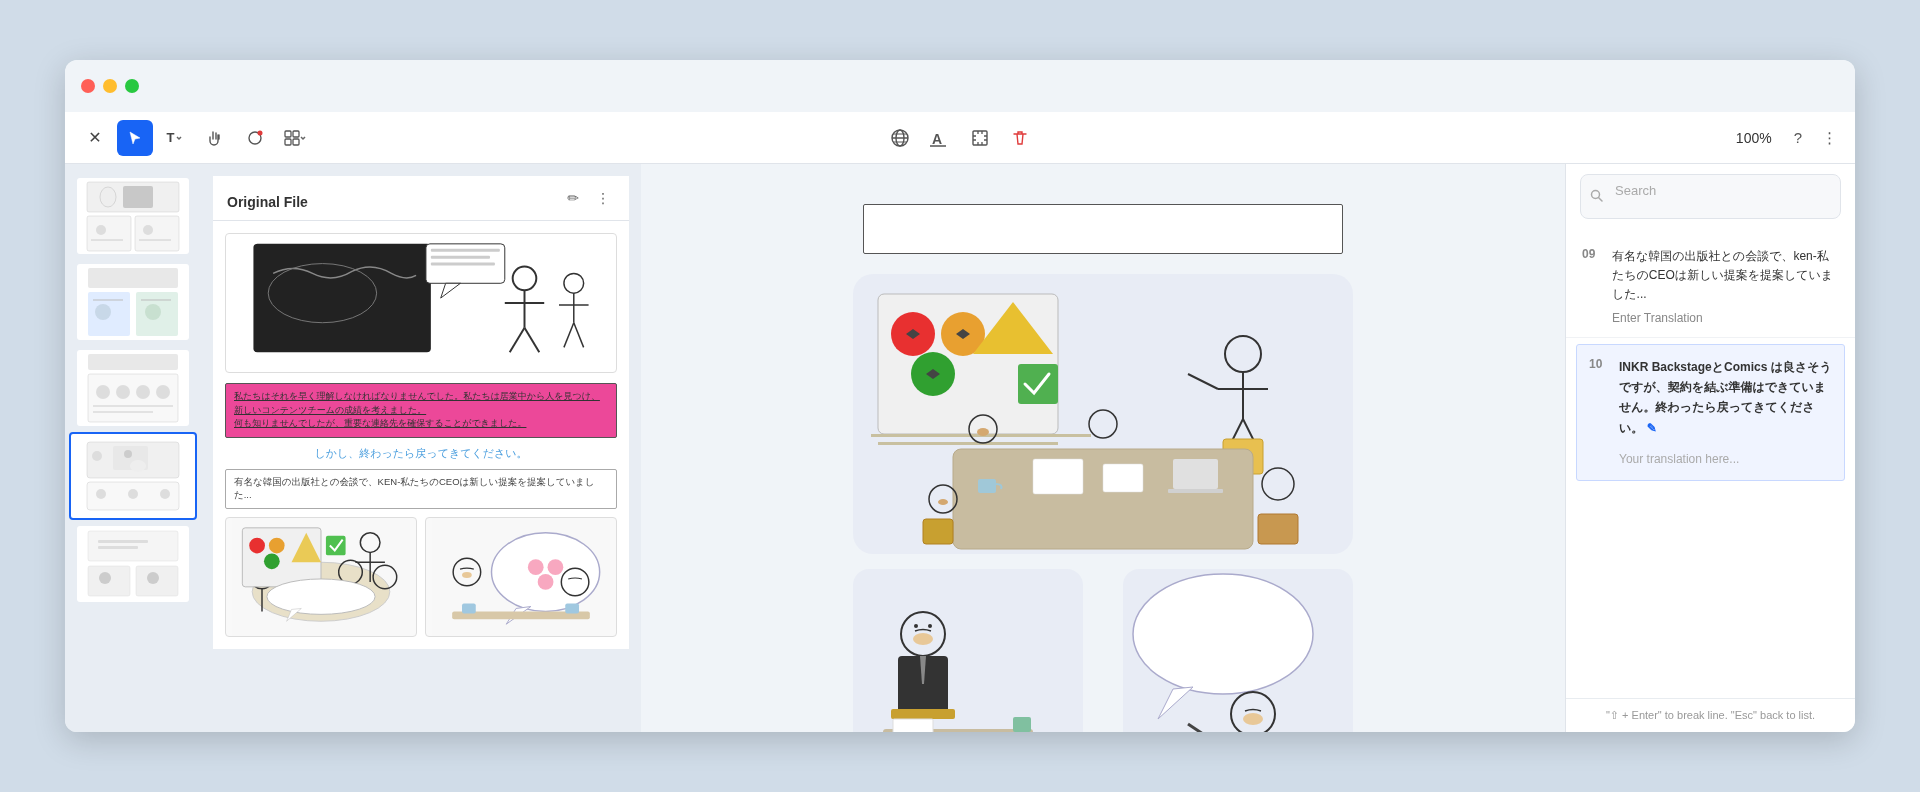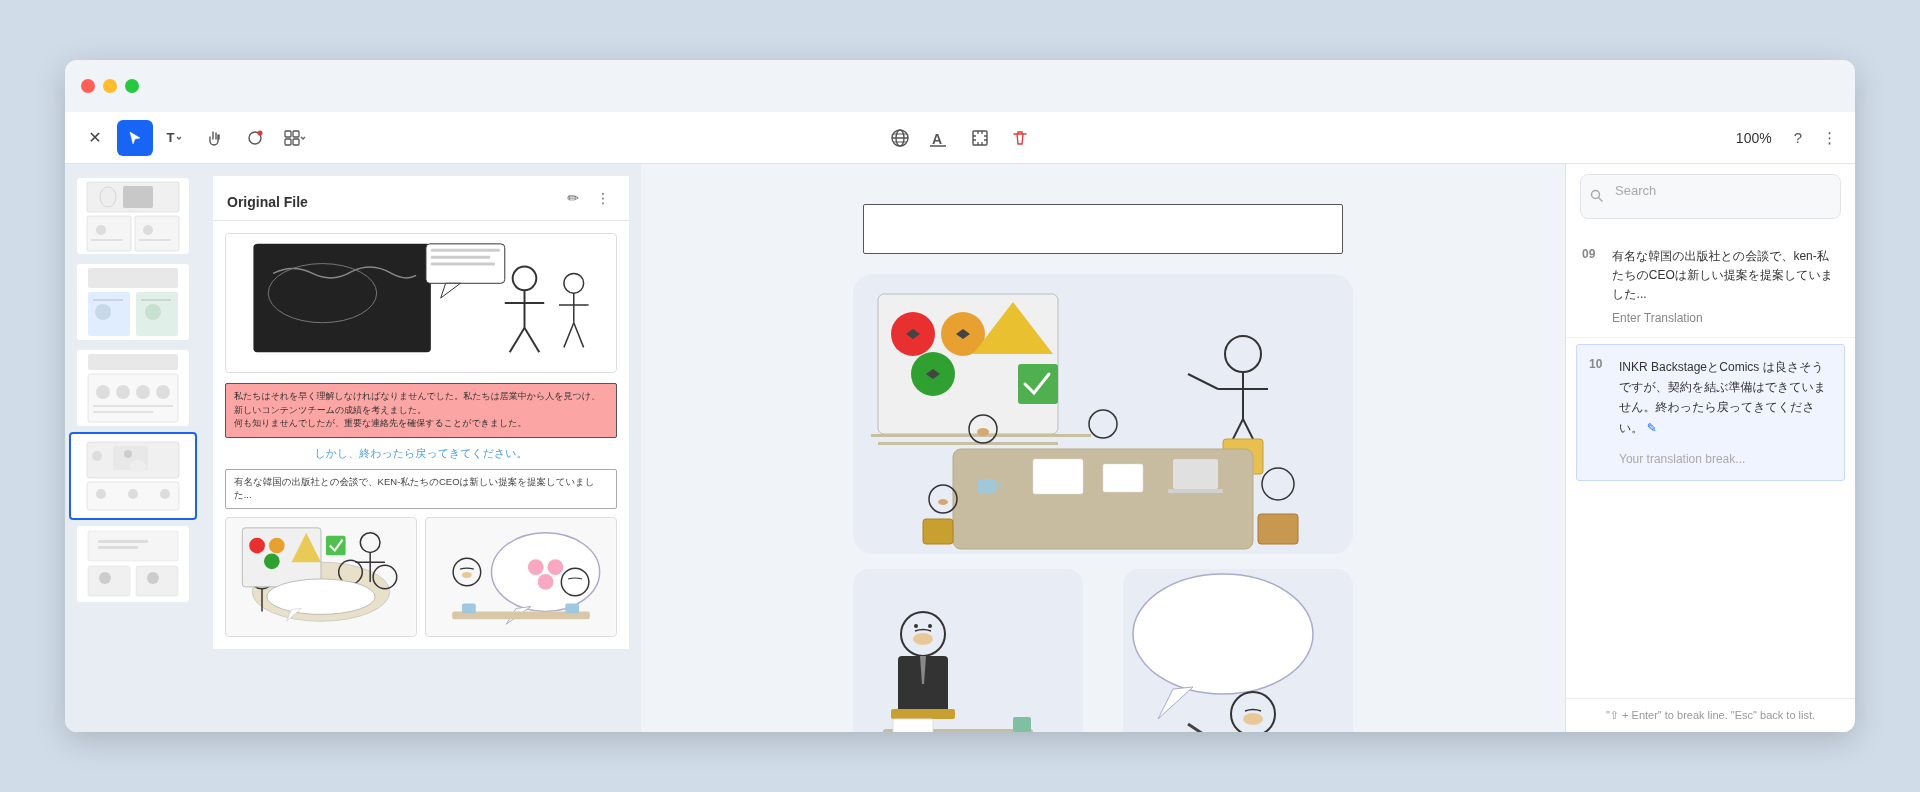--- a/index.html
+++ b/index.html
@@ -183,28 +183,29 @@
       overflow: hidden;
       display: flex;
       align-items: center;
       justify-content: center;
     }
     .comic-panel-1 svg {
       width: 100%; height: 100%;
     }
 
     .comic-text-box {
-      background: #fca5a5;
+      background: #ec4899;
       border: 1px solid #555;
       border-radius: 2px;
       padding: 6px 8px;
       font-size: 9px;
       color: #333;
       line-height: 1.5;
       margin-bottom: 8px;
+      text-decoration: underline;
     }
 
     .text-blue-center {
       text-align: center;
       color: #4a9ede;
       font-size: 11px;
       margin: 8px 0;
     }
 
     .text-panel-box {
@@ -352,20 +353,21 @@
       border: 1px solid #c8d8ff;
       border-radius: 3px;
       margin: 6px 10px;
       padding: 12px;
     }
     .trans-active-text {
       font-size: 12px;
       color: #333;
       line-height: 1.7;
       margin-bottom: 8px;
+      font-weight: bold;
     }
     .trans-active-text a {
       color: #1864f5;
       text-decoration: none;
     }
     .trans-input-placeholder {
       font-size: 12px;
       color: #aaa;
       padding: 6px 0 2px;
     }
@@ -793,21 +795,21 @@
         </div>
 
         <div class="trans-item-active">
           <div style="display:flex; gap:10px;">
             <span class="trans-num">10</span>
             <div>
               <div class="trans-active-text">
                 <span>INKR BackstageとComics は良さそうですが、契約を結ぶ準備はできていません。終わったら戻ってきてください。</span>
                 <a href="#">✎</a>
               </div>
-              <div class="trans-input-placeholder">Your translation break...</div>
+              <div class="trans-input-placeholder">Your translation here...</div>
             </div>
           </div>
         </div>
       </div>
 
       <div class="right-panel-footer">
         <span>"⇧ + Enter" to break line. "Esc" back to list.</span>
       </div>
     </div>
 

